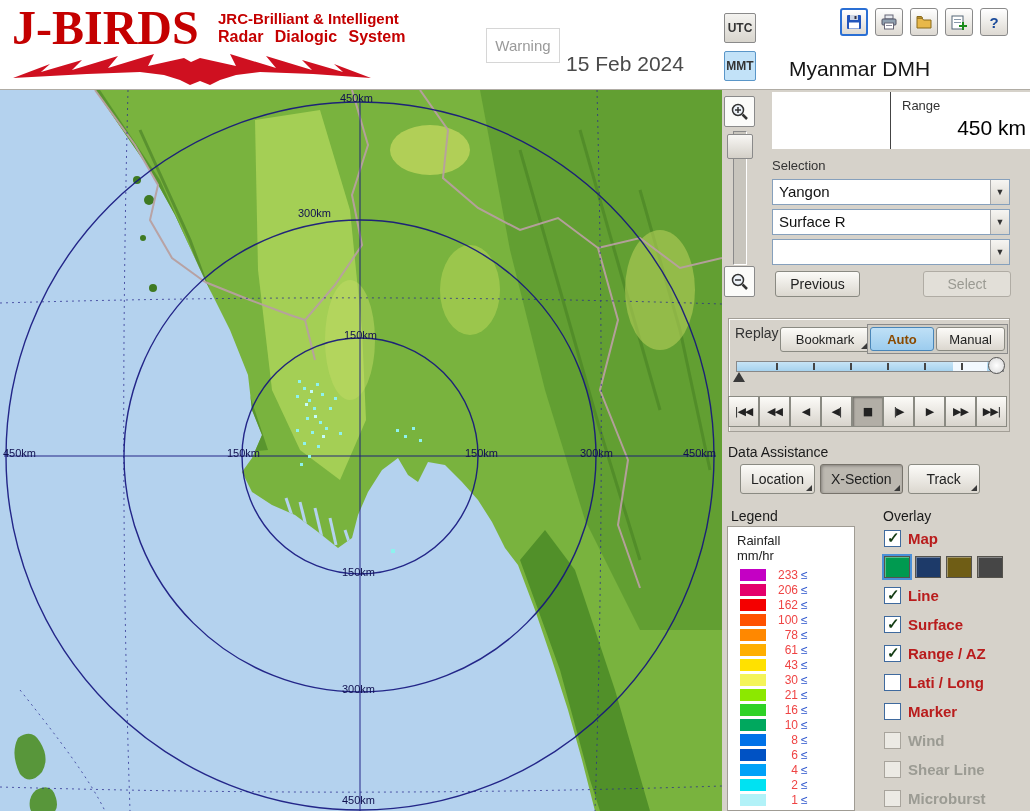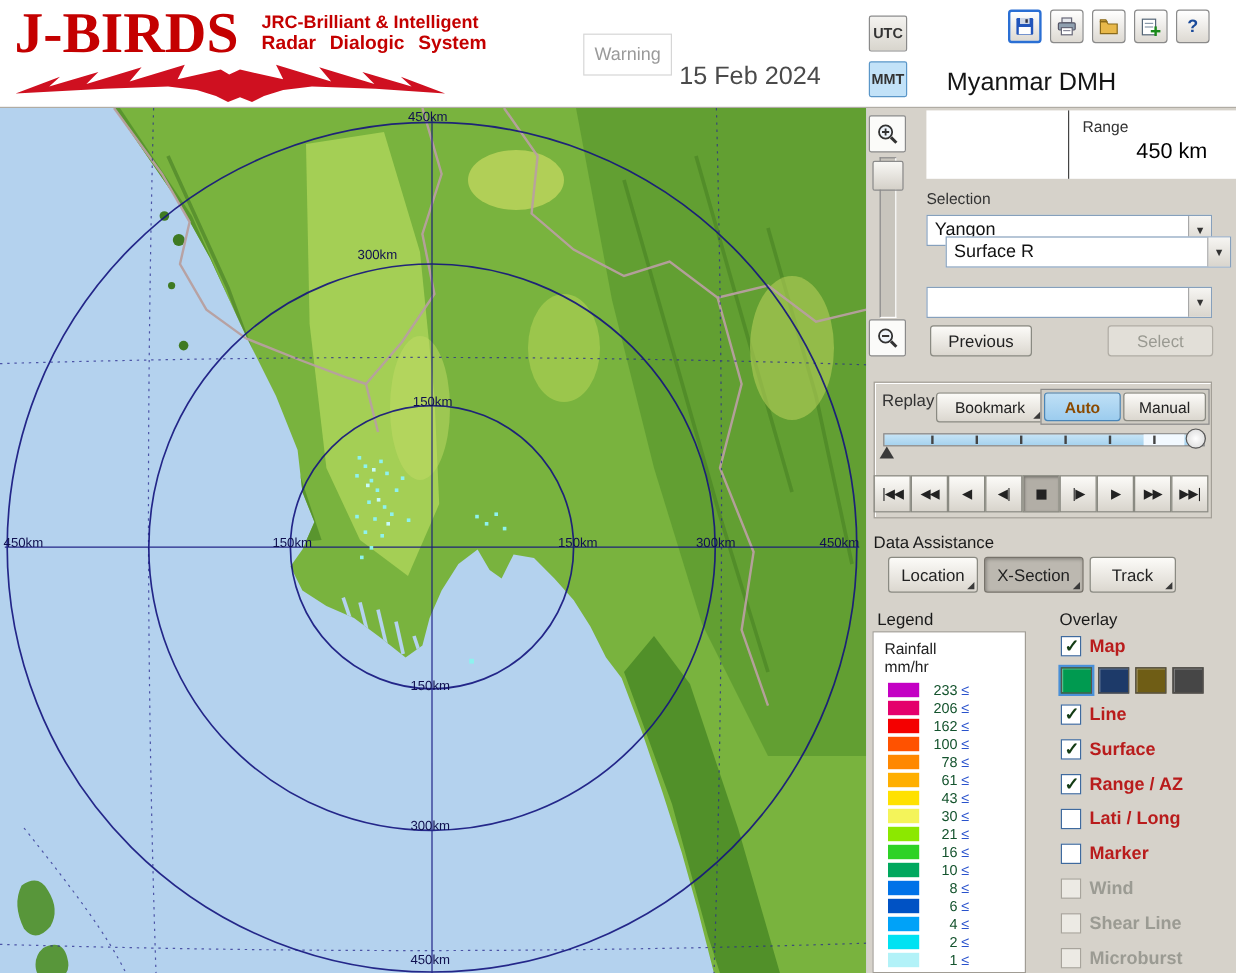--- a/index.html
+++ b/index.html
@@ -30,21 +30,21 @@
   
   .zbtn{position:absolute;left:724px;width:31px;height:31px;background:#fbfbf9;border:1px solid #8a8a8a;border-radius:2px;display:flex;align-items:center;justify-content:center;cursor:pointer;}
   .zoom-track{position:absolute;left:733px;top:131px;width:14px;height:134px;background:#c8c5bd;border:1px solid;border-color:#8a8a8a #ffffff #ffffff #8a8a8a;}
   .zoom-thumb{position:absolute;left:727px;top:134px;width:26px;height:25px;background:linear-gradient(#f8f7f4,#d4d0c8);border:1px solid #8a8a8a;border-radius:2px;cursor:grab;}
 
   
   .sidebar-bg{position:absolute;left:722px;top:90px;width:308px;height:721px;background:#d6d2ca;}
   .range-panel{position:absolute;left:772px;top:92px;width:258px;height:57px;background:#fff;}
   .range-divider{position:absolute;left:118px;top:0;width:1px;height:57px;background:#444;}
   .range-label{position:absolute;left:130px;top:6px;font-size:13px;color:#333;}
-  .range-value{position:absolute;right:24px;top:24px;font-size:18px;color:#000;}
+  .range-value{position:absolute;right:4px;top:24px;font-size:21px;color:#000;}
   .sec-label{position:absolute;font-size:13px;color:#333;}
   .combo{position:absolute;left:772px;width:238px;height:26px;background:#fff;border:1px solid #86a0bc;display:flex;cursor:pointer;}
   .combo-text{flex:1;font-size:15px;line-height:24px;padding-left:6px;color:#111;overflow:hidden;}
   .combo-arrow{width:19px;border-left:1px solid #a8a8a8;background:linear-gradient(#f6f5f2,#d9d5cd);display:flex;align-items:center;justify-content:center;font-size:9px;color:#333;}
   .btn{position:absolute;background:linear-gradient(#fcfbf8,#dbd7cf);border:1px solid #8a8a82;border-radius:3px;font-size:14px;color:#222;text-align:center;cursor:pointer;font-family:"Liberation Sans",sans-serif;}
   .btn:disabled,.btn.disabled{color:#9a9a92;background:#e2dfd8;border-color:#b0aca4;}
   .corner::after{content:"";position:absolute;right:2px;bottom:2px;border-left:6px solid transparent;border-bottom:6px solid #3a3a3a;}
   .grp{position:absolute;left:728px;top:318px;width:282px;height:114px;border:1px solid #a39f97;box-shadow:inset 1px 1px 0 #fff;}
   .replay-label{position:absolute;left:735px;top:325px;font-size:14px;color:#333;}
   .am-frame{position:absolute;left:867px;top:324px;width:141px;height:30px;border:1px solid #8a8a8a;background:#cfccc4;}
@@ -62,21 +62,21 @@
   .da-btns .btn{position:relative;height:30px;font-size:14px;}
   .btn.active{background:#bcb8b0;border-color:#77736b;box-shadow:inset 1px 1px 3px rgba(0,0,0,.3);}
   .legend-label{position:absolute;left:731px;top:508px;font-size:14px;color:#1a1a1a;}
   .overlay-label{position:absolute;left:883px;top:508px;font-size:14px;color:#1a1a1a;}
   .legend-panel{position:absolute;left:727px;top:526px;width:128px;height:285px;background:#fff;border:1px solid #a09c94;overflow:hidden;}
   .lg-t1{position:absolute;left:9px;top:6px;font-size:13px;color:#222;}
   .lg-t2{position:absolute;left:9px;top:21px;font-size:13px;color:#222;}
   .lrows{position:absolute;left:0;top:40px;width:100%;}
   .lrow{display:flex;align-items:center;height:15px;padding-left:12px;}
   .chip{width:26px;height:12px;flex:none;}
-  .lval{width:32px;text-align:right;font-size:12px;color:#14532d;}
+  .lval{width:32px;text-align:right;font-size:12px;color:#ef4444;}
   .lle{margin-left:3px;font-size:12px;color:#2952cc;cursor:pointer;}
   .ovrow{display:flex;align-items:center;gap:7px;cursor:pointer;}
   .ovtext{font-size:15px;font-weight:bold;color:#b91c1c;}
   .ovrow.dis .ovtext{color:#9b9b93;font-weight:bold;}
   .cb{position:relative;width:17px;height:17px;background:#fff;border:1px solid #3f6a9e;flex:none;}
   .ovrow.dis .cb{background:#eceae4;border-color:#a8a49c;}
   .cb.on::after{content:"✓";position:absolute;left:2px;top:-2px;font-size:15px;font-weight:bold;color:#143c14;}
   .ov-map{position:absolute;left:884px;top:530px;}
   .swatches{position:absolute;left:884px;top:556px;display:flex;gap:5px;}
   .swatch{width:26px;height:22px;border:1px solid #55534d;box-shadow:inset 1px 1px 0 rgba(255,255,255,.35);cursor:pointer;}
@@ -279,21 +279,21 @@
     <div class="range-divider"></div>
     <div class="range-label">Range</div>
     <div class="range-value">450 km</div>
   </div>
 
   <div class="sec-label" style="left:772px;top:158px;">Selection</div>
   <div class="combo" style="top:179px;">
     <span class="combo-text">Yangon</span>
     <span class="combo-arrow">▼</span>
   </div>
-  <div class="combo" style="top:197px;margin-left:16px;">
+  <div class="combo" style="top:209px;">
     <span class="combo-text">Surface R</span>
     <span class="combo-arrow">▼</span>
   </div>
   <div class="combo" style="top:239px;">
     <span class="combo-text"></span>
     <span class="combo-arrow">▼</span>
   </div>
   <button class="btn" style="left:775px;top:271px;width:85px;height:26px;">Previous</button>
   <button class="btn disabled" style="left:923px;top:271px;width:88px;height:26px;">Select</button>
 

